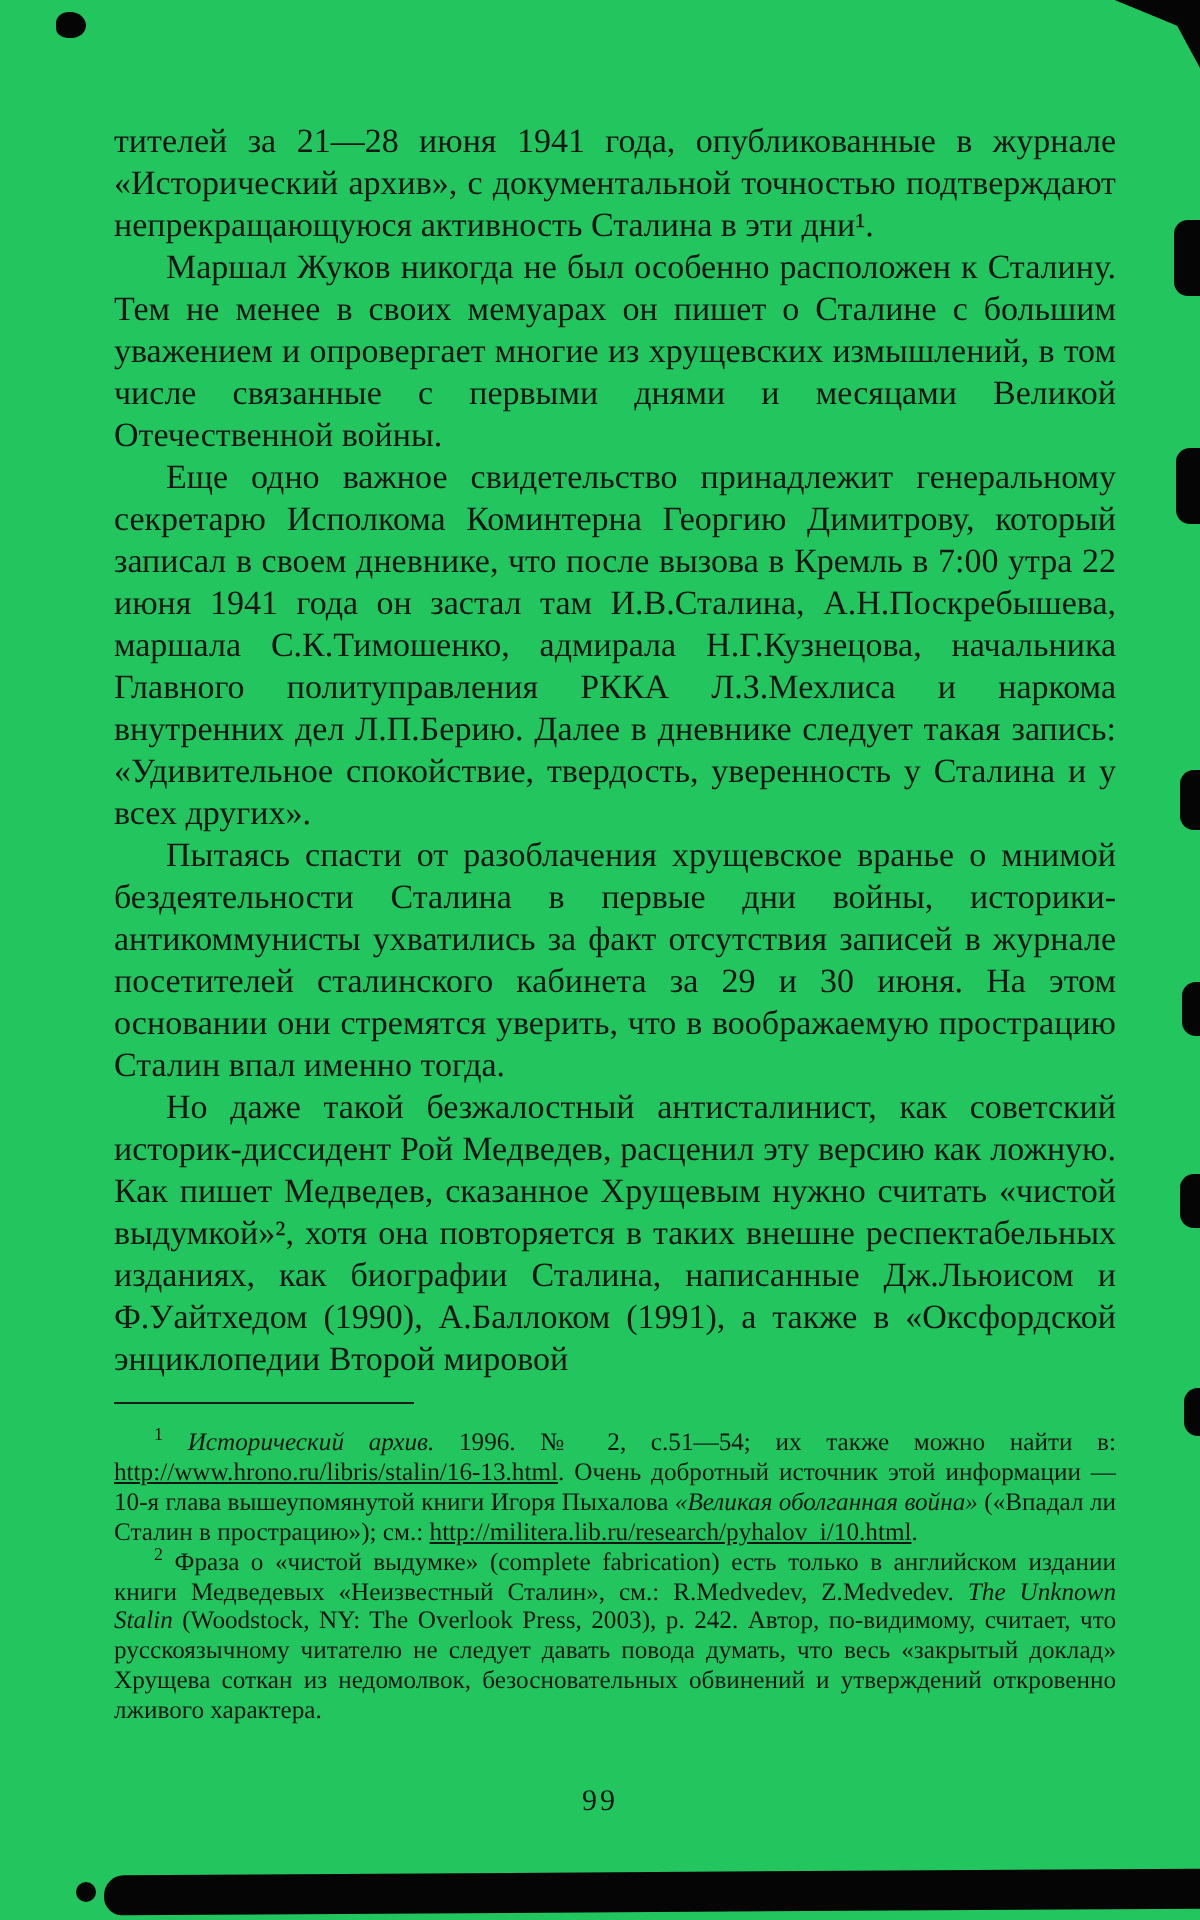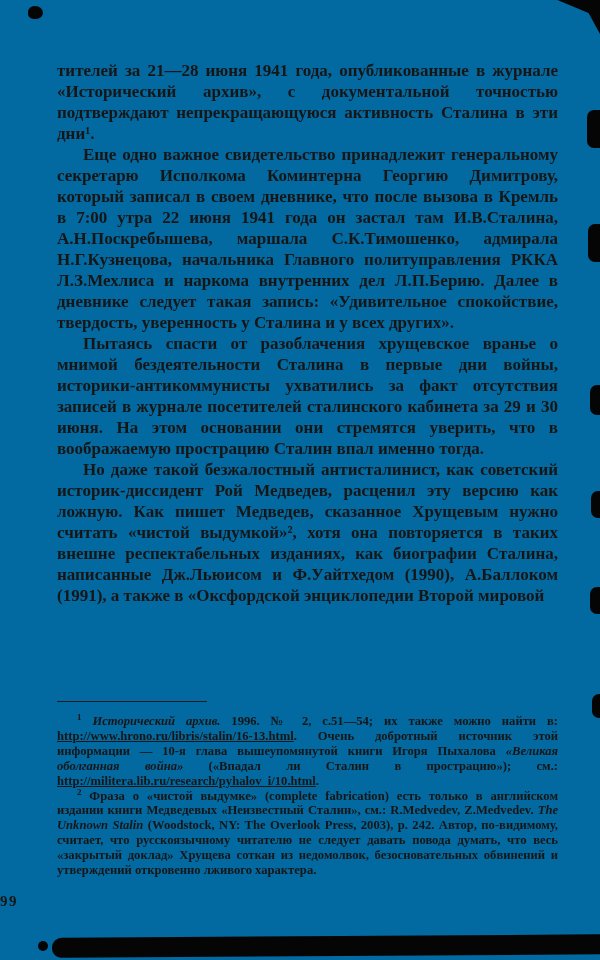--- a/index.html
+++ b/index.html
@@ -5,39 +5,39 @@
   * { margin:0; padding:0; box-sizing:border-box; }
   html, body { width:600px; height:960px; }
   body {
     position:relative;
     width:600px; height:960px;
     background:#fbfbf8;
     overflow:hidden;
     font-family:"Liberation Serif", "DejaVu Serif", serif;
     color:#161616;
   }
-  .page { position:absolute; inset:0; background:#0369a1;font-weight:bold; }
+  .page { position:absolute; inset:0; background:#22c55e; }
 
   .main-text { position:absolute; left:57px; right:42px; top:60px; }
   .para { font-size:17px; line-height:21px; text-align:justify; }
   .para.indent { text-indent:26px; }
 
   .footnote-sep {
     position:absolute; left:57px; top:701px;
     width:150px; border-top:1.5px solid #1c1c1c;
   }
   .footnotes { position:absolute; left:57px; right:42px; top:714px; }
   .footnote { font-size:12.6px; line-height:14.9px; text-align:justify; text-indent:20px; }
   .footnote sup { font-size:9px; line-height:0; }
   .it { font-style:italic; }
   .link { text-decoration:underline; }
 
   .page-number {
     position:absolute; left:0; right:0; top:893px;
-    font-size:15px; letter-spacing:1.5px;
+    text-align:center; font-size:15px; letter-spacing:1.5px;
   }
 
   
   .artifact { position:absolute; background:#050505; }
   .spot-top-left { left:28px; top:6px; width:15px; height:13px; border-radius:45% 55% 50% 40%; }
   .wedge-top-right {
     right:0; top:0; width:52px; height:34px;
     clip-path: polygon(18% 0, 100% 0, 100% 100%, 78% 38%);
   }
   .edge-mark { right:0; border-radius:7px 0 0 7px; }
@@ -54,20 +54,21 @@
   }
   .bottom-blob { left:38px; top:941px; width:10px; height:10px; border-radius:50%; }
 </style>
 </head>
 <body>
 
 <div class="page">
 
   <div class="main-text">
       <p class="para">тителей за 21—28 июня 1941 года, опубликованные в журнале «Исторический архив», с документальной точностью подтверждают непрекращающуюся активность Сталина в эти дни¹.</p>
+      <p class="para indent">Маршал Жуков никогда не был особенно расположен к Сталину. Тем не менее в своих мемуарах он пишет о Сталине с большим уважением и опровергает многие из хрущевских измышлений, в том числе связанные с первыми днями и месяцами Великой Отечественной войны.</p>
       <p class="para indent">Еще одно важное свидетельство принадлежит генеральному секретарю Исполкома Коминтерна Георгию Димитрову, который записал в своем дневнике, что после вызова в Кремль в 7:00 утра 22 июня 1941 года он застал там И.В.Сталина, А.Н.Поскребышева, маршала С.К.Тимошенко, адмирала Н.Г.Кузнецова, начальника Главного политуправления РККА Л.З.Мехлиса и наркома внутренних дел Л.П.Берию. Далее в дневнике следует такая запись: «Удивительное спокойствие, твердость, уверенность у Сталина и у всех других».</p>
       <p class="para indent">Пытаясь спасти от разоблачения хрущевское вранье о мнимой бездеятельности Сталина в первые дни войны, историки-антикоммунисты ухватились за факт отсутствия записей в журнале посетителей сталинского кабинета за 29 и 30 июня. На этом основании они стремятся уверить, что в воображаемую прострацию Сталин впал именно тогда.</p>
       <p class="para indent">Но даже такой безжалостный антисталинист, как советский историк-диссидент Рой Медведев, расценил эту версию как ложную. Как пишет Медведев, сказанное Хрущевым нужно считать «чистой выдумкой»², хотя она повторяется в таких внешне респектабельных изданиях, как биографии Сталина, написанные Дж.Льюисом и Ф.Уайтхедом (1990), А.Баллоком (1991), а также в «Оксфордской энциклопедии Второй мировой</p>
     </div>
 
   <div class="footnote-sep"></div>
   <div class="footnotes">
       <p class="footnote"><sup>1</sup> <span class="it">Исторический архив.</span><span class=""> 1996. № 2, с.51—54; их также можно найти в: </span><span class="link">http://www.hrono.ru/libris/stalin/16-13.html</span><span class="">. Очень добротный источник этой информации — 10-я глава вышеупомянутой книги Игоря Пыхалова </span><span class="it">«Великая оболганная война»</span><span class=""> («Впадал ли Сталин в прострацию»); см.: </span><span class="link">http://militera.lib.ru/research/pyhalov_i/10.html</span><span class="">.</span></p>
       <p class="footnote"><sup>2</sup> <span class="">Фраза о «чистой выдумке» (complete fabrication) есть только в английском издании книги Медведевых «Неизвестный Сталин», см.: R.Medvedev, Z.Medvedev. </span><span class="it">The Unknown Stalin</span><span class=""> (Woodstock, NY: The Overlook Press, 2003), p. 242. Автор, по-видимому, считает, что русскоязычному читателю не следует давать повода думать, что весь «закрытый доклад» Хрущева соткан из недомолвок, безосновательных обвинений и утверждений откровенно лживого характера.</span></p>
     </div>

